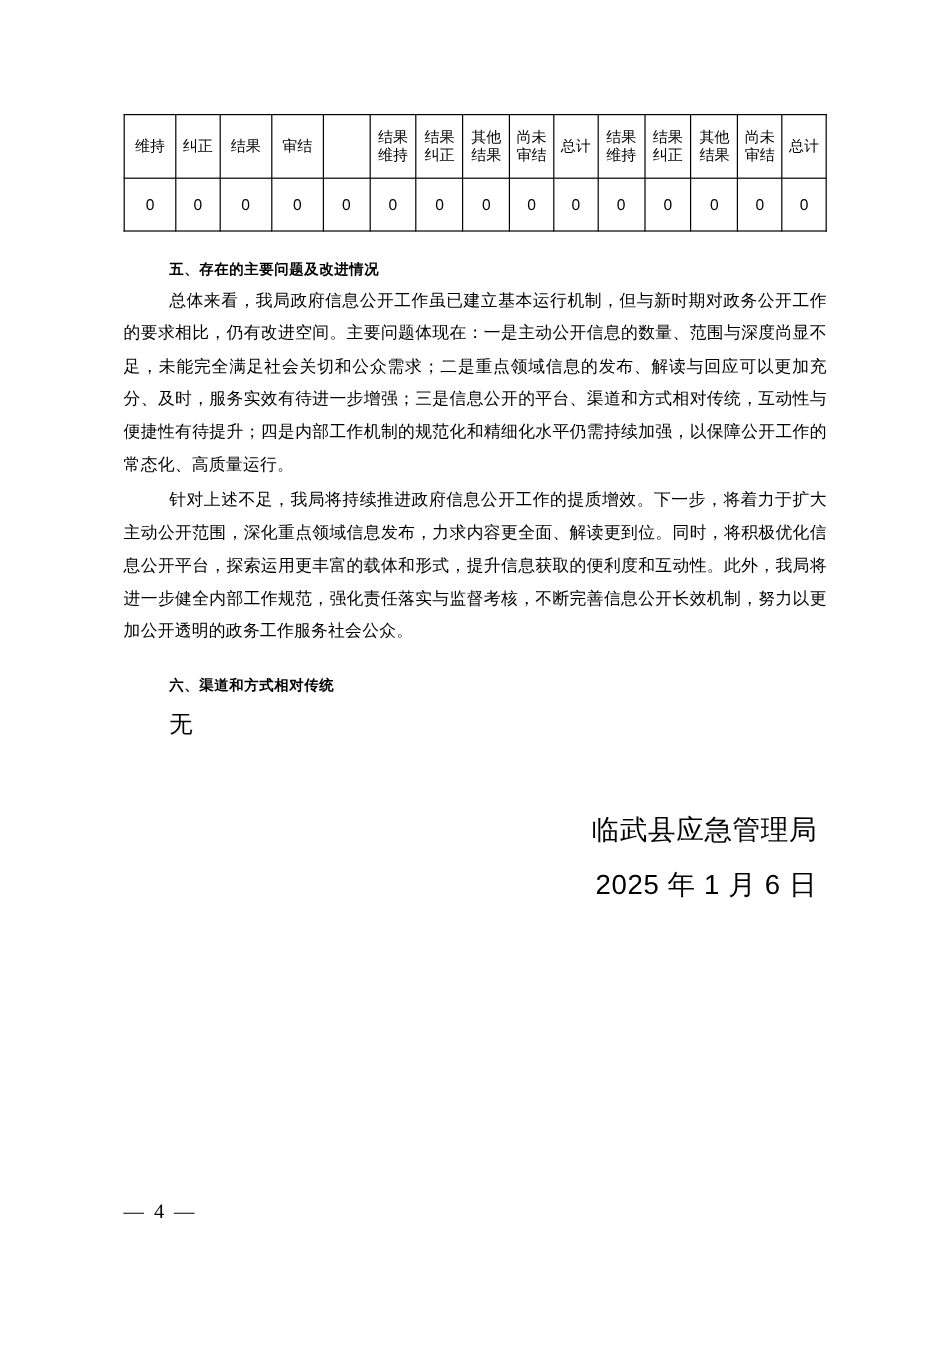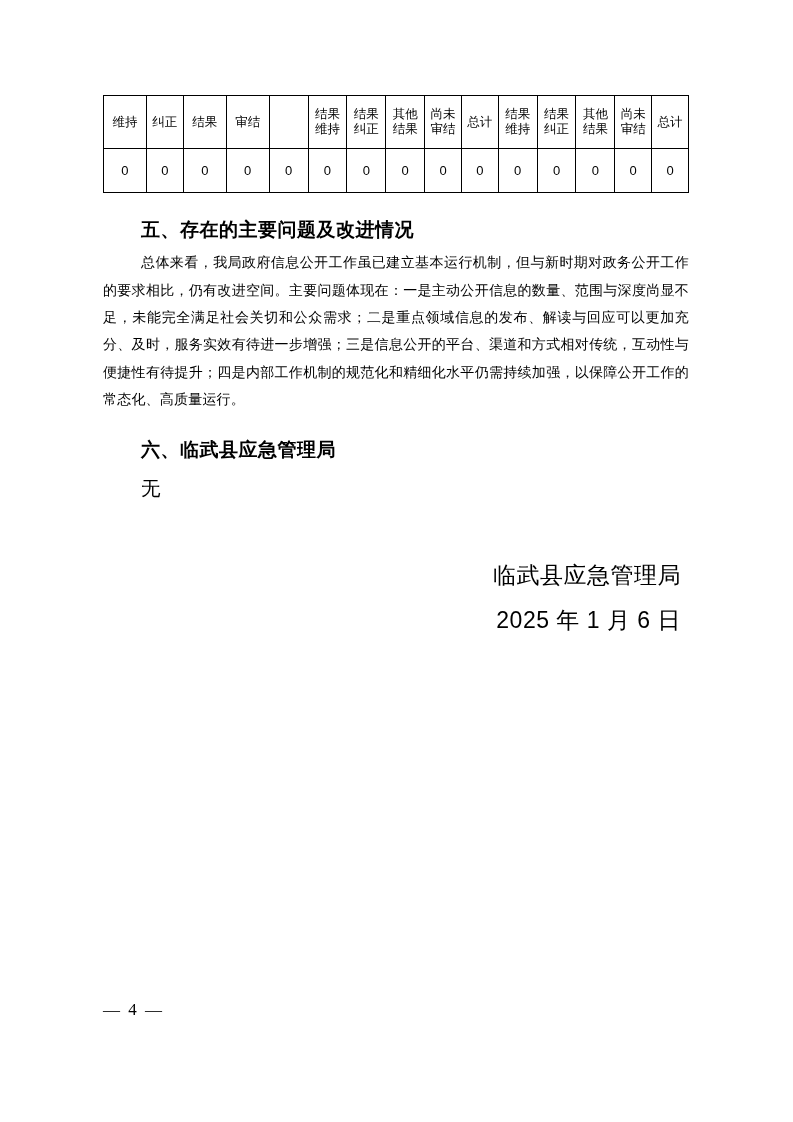--- a/index.html
+++ b/index.html
@@ -64,21 +64,21 @@
     border-right: 1px solid #000000;
     border-bottom: 1px solid #000000;
   }
   .twoline {
     display: block;
   }
 
   
   h2.section {
     font-family: "Liberation Sans", "DejaVu Sans", sans-serif;
-    font-size: 19px;
+    font-size: 12px;
     font-weight: bold;
     margin: 22px 0 4px 0;
     padding-left: 38px;
     letter-spacing: 0.5px;
     line-height: 1.6;
   }
   p.body {
     font-size: 14px;
     line-height: 1.95;
     margin: 0 0 2px 0;
@@ -200,22 +200,23 @@
           <td>0</td>
           <td>0</td>
           <td>0</td>
           <td>0</td>
         </tr>
       </tbody>
     </table>
 
     <h2 class="section">五、存在的主要问题及改进情况</h2>
     <p class="body">总体来看，我局政府信息公开工作虽已建立基本运行机制，但与新时期对政务公开工作的要求相比，仍有改进空间。主要问题体现在：一是主动公开信息的数量、范围与深度尚显不足，未能完全满足社会关切和公众需求；二是重点领域信息的发布、解读与回应可以更加充分、及时，服务实效有待进一步增强；三是信息公开的平台、渠道和方式相对传统，互动性与便捷性有待提升；四是内部工作机制的规范化和精细化水平仍需持续加强，以保障公开工作的常态化、高质量运行。</p>
-
-    <h2 class="section">六、临武县应急管理局</h2>
+    <p class="body">针对上述不足，我局将持续推进政府信息公开工作的提质增效。下一步，将着力于扩大主动公开范围，深化重点领域信息发布，力求内容更全面、解读更到位。同时，将积极优化信息公开平台，探索运用更丰富的载体和形式，提升信息获取的便利度和互动性。此外，我局将进一步健全内部工作规范，强化责任落实与监督考核，不断完善信息公开长效机制，努力以更加公开透明的政务工作服务社会公众。</p>
+
+    <h2 class="section">六、渠道和方式相对传统</h2>
     <p class="single">无</p>
 
     <div class="signature">
       <div>临武县应急管理局</div>
       <div class="date-line">2025 年 1 月 6 日</div>
     </div>
   </div>
 
   <div class="footer">
     <span class="pg">— 4 —</span>

